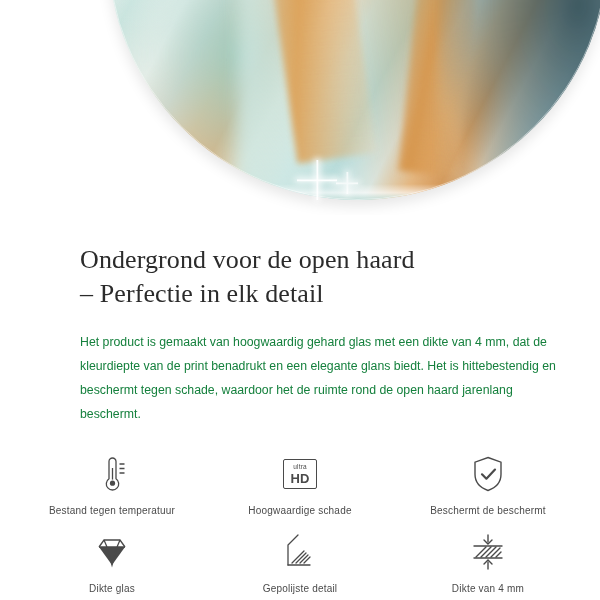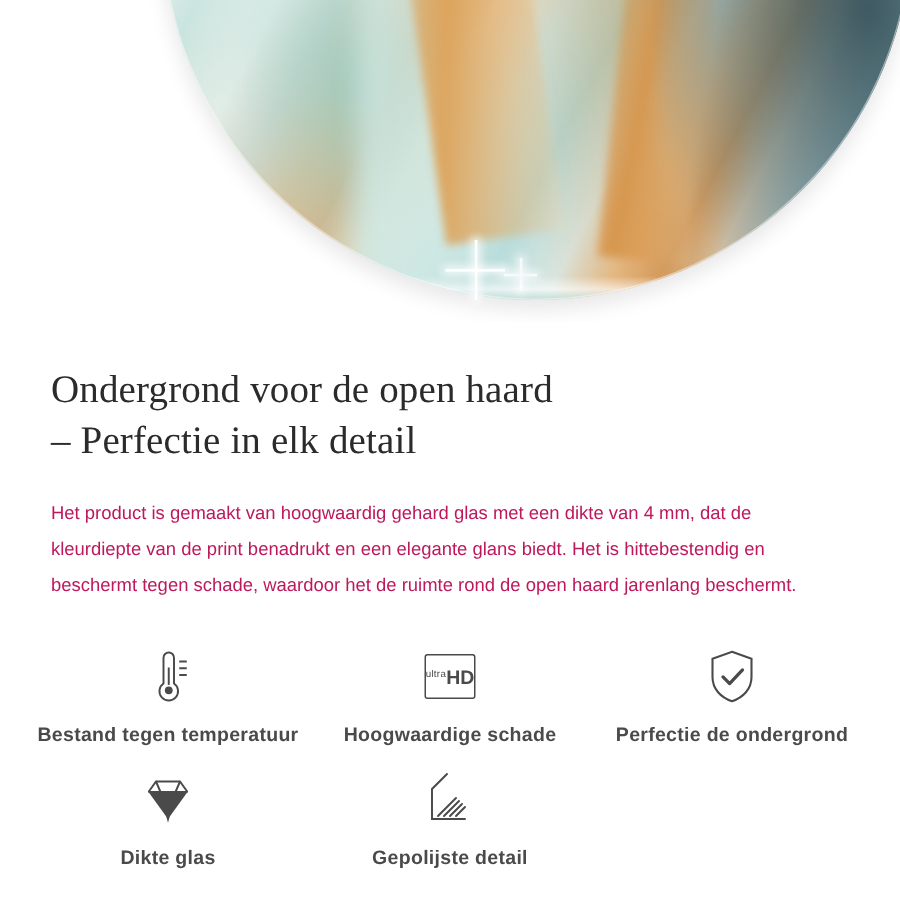--- a/index.html
+++ b/index.html
@@ -128,35 +128,36 @@
     box-shadow: 0 0 6px 2px rgba(255,255,255,0.8);
   }
   .sparkle::before { left: 50%; top: 0; width: 1.5px; height: 100%; transform: translateX(-50%); }
   .sparkle::after  { top: 50%; left: 0; height: 1.5px; width: 100%; transform: translateY(-50%); }
   .sparkle.s1 { left: 297px; top: 160px; width: 40px; height: 40px; }
   .sparkle.s2 { left: 336px; top: 172px; width: 22px; height: 22px; opacity: .85; }
 
   
   .content {
     padding: 28px 34px 0 34px;
+    margin-left: 46px;
   }
   .headline {
     font-family: "Liberation Serif", serif;
     font-size: 26px;
     line-height: 1.30;
     color: #2b2b2b;
     font-weight: 400;
     letter-spacing: 0.1px;
     margin: 0 0 20px 0;
     white-space: pre-line;
   }
   .body-copy {
     font-size: 12.3px;
     line-height: 1.95;
-    color: #be185d;
+    color: #15803d;
     margin: 0;
     max-width: 530px;
   }
 
   
   .features {
     margin-top: 26px;
     padding: 0 18px;
     display: grid;
     grid-template-columns: repeat(3, 1fr);
@@ -169,33 +170,32 @@
     justify-content: flex-start;
   }
   .feature-icon {
     height: 44px;
     display: flex;
     align-items: center;
     justify-content: center;
     margin-bottom: 9px;
   }
   .feature-label {
-    font-size: 13px;
+    font-size: 10px;
     color: #4a4a4a;
     text-align: left;
     letter-spacing: 0.2px;
-    font-weight: bold;
   }
   .icon-stroke { stroke: #4a4a4a; fill: none; stroke-width: 1.3; }
   .ultrahd {
     width: 34px; height: 30px;
     border: 1.4px solid #4a4a4a;
     border-radius: 2px;
     display: flex;
-    flex-direction: row;
+    flex-direction: column;
     align-items: center;
     justify-content: center;
     line-height: 1;
   }
   .ultrahd .u1 { font-size: 6.5px; letter-spacing: .2px; color: #4a4a4a; }
   .ultrahd .u2 { font-size: 13px; font-weight: bold; color: #4a4a4a; margin-top: 1px; }
 </style>
 </head>
 <body>
 
@@ -250,21 +250,21 @@
       <div class="feature-label">Hoogwaardige schade</div>
     </div>
 
     <div class="feature">
       <div class="feature-icon">
         <svg width="38" height="42" viewBox="0 0 38 42" aria-hidden="true">
           <path d="M19 4.5 32 9.2v12.1c0 8.1-5.6 13.6-13 16.2-7.4-2.6-13-8.1-13-16.2V9.2z" fill="none" stroke="#4a4a4a" stroke-width="1.4"></path>
           <path d="M13 21.3l4.4 4.4L26 16.6" fill="none" stroke="#4a4a4a" stroke-width="2.2" stroke-linecap="round" stroke-linejoin="round"></path>
         </svg>
       </div>
-      <div class="feature-label">Perfectie de ondergrond</div>
+      <div class="feature-label">Beschermt de beschermt</div>
     </div>
 
     <div class="feature">
       <div class="feature-icon">
         <svg width="40" height="36" viewBox="0 0 40 36" aria-hidden="true">
           <g stroke="#4a4a4a" stroke-width="1.3" fill="none">
             <path d="M7 13h26L20 31z" fill="#4a4a4a" stroke="none"></path>
             <path d="M7 13l5-7h16l5 7"></path>
             <path d="M12 6l3 7M28 6l-3 7M7 13h26"></path>
             <path d="M15 13l5 18 5-18"></path>
@@ -280,15 +280,30 @@
           <g stroke="#4a4a4a" stroke-width="1.3" fill="none" stroke-linecap="round">
             <path d="M8 32V12L18 2"></path>
             <path d="M8 32h22"></path>
             <path d="M12 30l12-12M16 30l10-10M20 30l8-8M24 30l6-6"></path>
           </g>
         </svg>
       </div>
       <div class="feature-label">Gepolijste detail</div>
     </div>
 
+    <div class="feature">
+      <div class="feature-icon">
+        <svg width="42" height="40" viewBox="0 0 42 40" aria-hidden="true">
+          <g stroke="#4a4a4a" stroke-width="1.4" fill="none" stroke-linecap="round">
+            <path d="M21 3v7"></path>
+            <path d="M17 8l4 4 4-4"></path>
+            <path d="M21 37v-7"></path>
+            <path d="M17 32l4-4 4 4"></path>
+            <path d="M7 14h28M7 26h28"></path>
+            <path d="M9 25l10-10M14 25l10-10M19 25l10-10M24 25l9-9M29 25l5-5"></path>
+          </g>
+        </svg>
+      </div>
+      <div class="feature-label">Dikte van 4 mm</div>
+    </div>
 
   </div>
 </div>
 
 </body></html>

